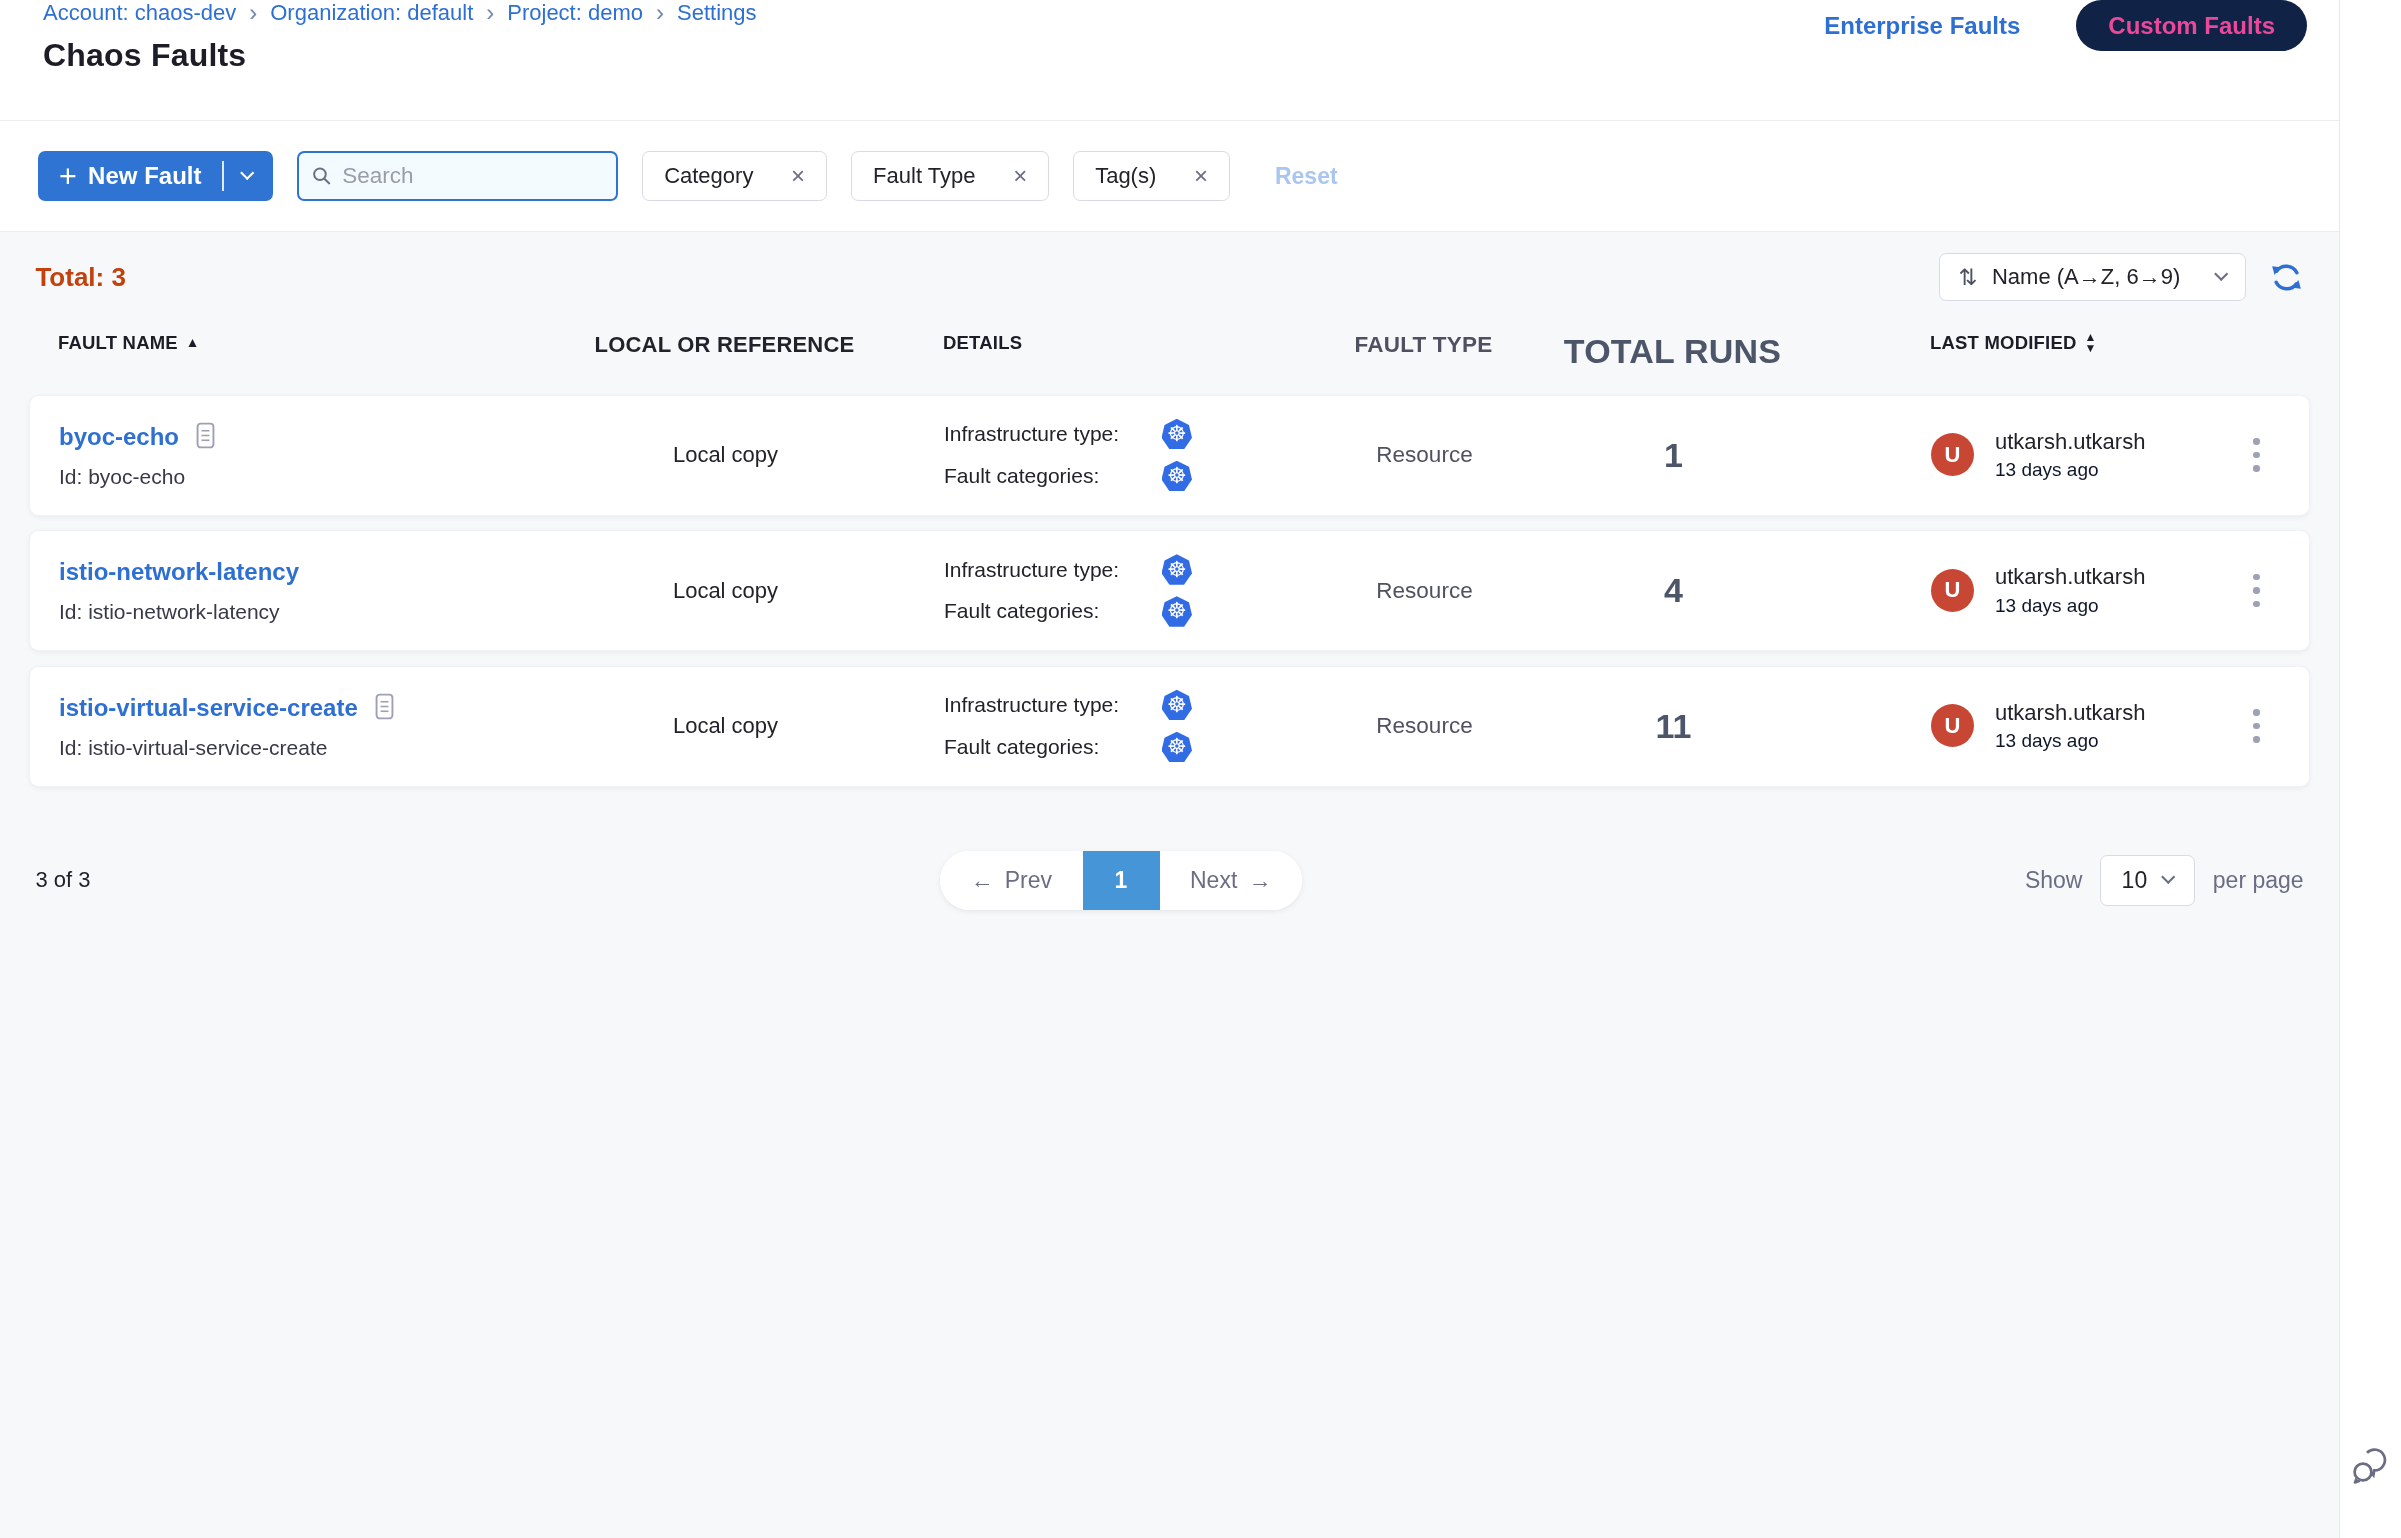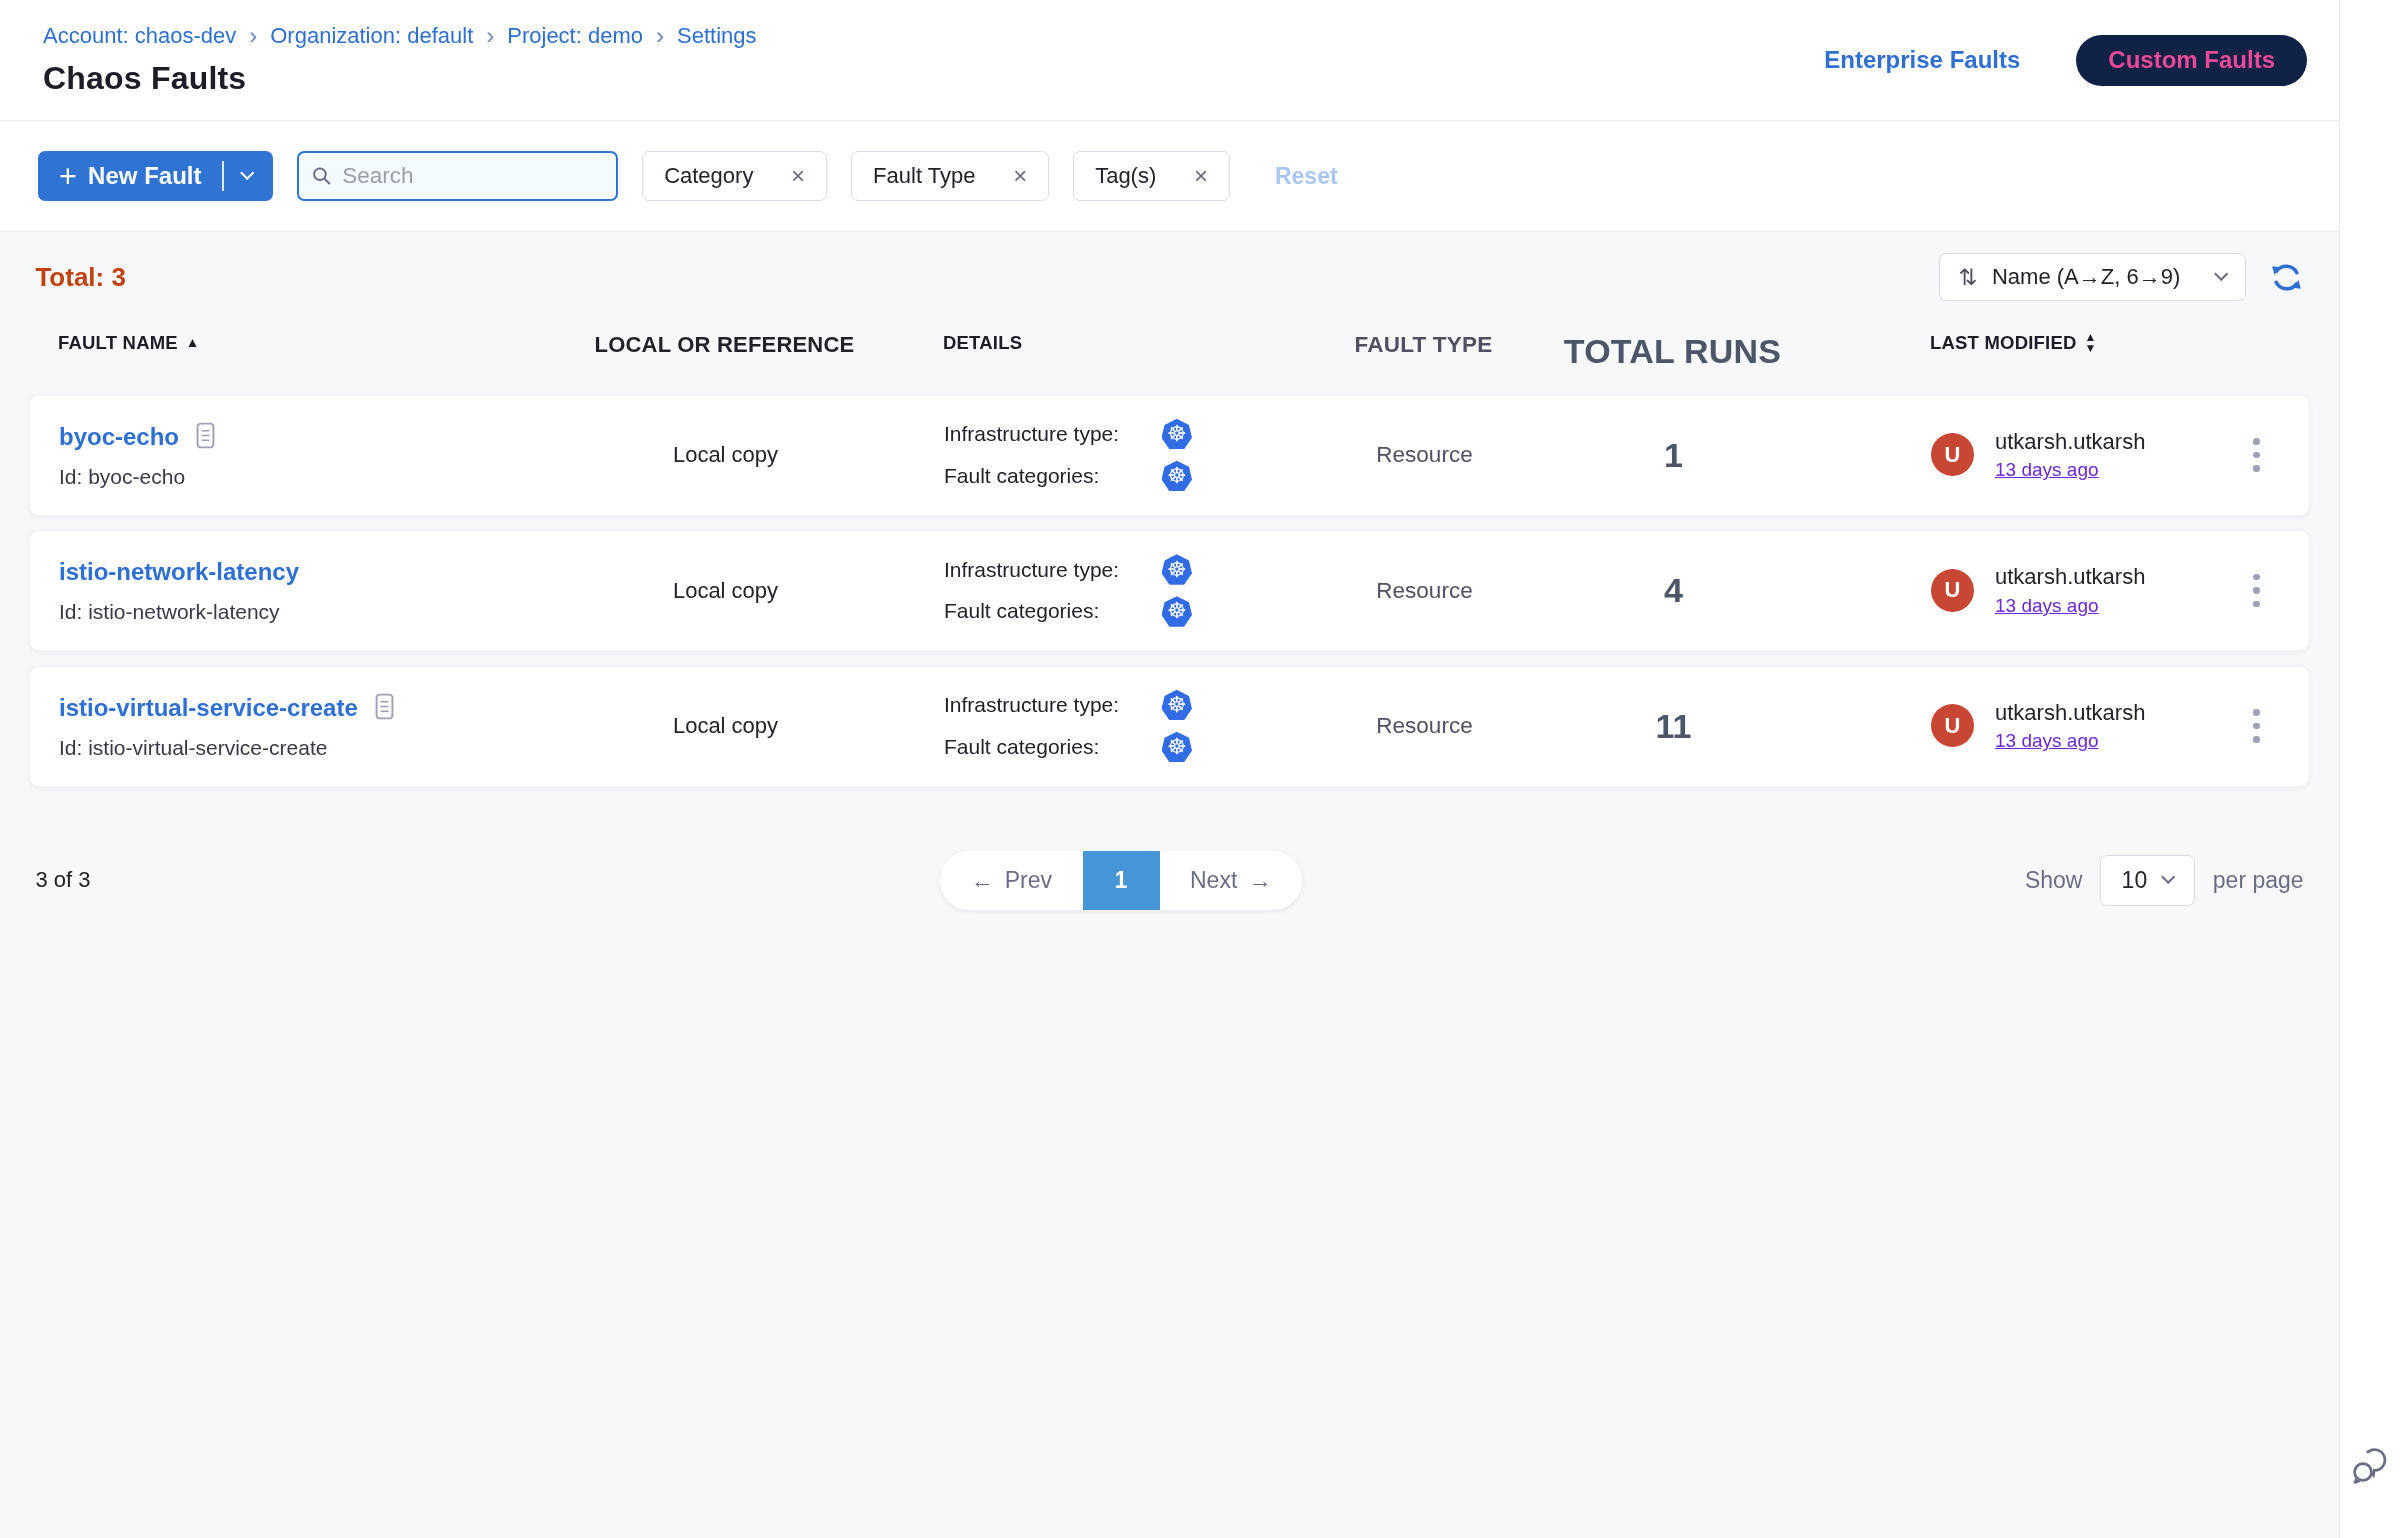--- a/index.html
+++ b/index.html
@@ -1,21 +1,21 @@
 <!DOCTYPE html>
 <html style="font-size:13px"><head>
 <meta charset="utf-8">
 <style>
   * { margin:0; padding:0; box-sizing:border-box; }
   body { background:#fff; font-family:"Liberation Sans","DejaVu Sans",sans-serif; color:#22222a; }
   .app { position:relative; width:2401px; height:1538px; background:#fff; overflow:hidden; }
   .main { position:absolute; left:0; top:0; width:2340px; height:1538px; border-right:1.6px solid #e7e8ee; display:flex; flex-direction:column; background:#fff; }
 
   
-  .topbar { height:121px; background:#fff; border-bottom:1.6px solid #ecedf2; display:flex; justify-content:space-between; align-items:center; padding:0 32px 0 43px; flex:0 0 auto; }
+  .topbar { height:121px; background:#fff; border-bottom:1.6px solid #ecedf2; display:flex; justify-content:space-between; align-items:flex-start; padding:0 32px 0 43px; flex:0 0 auto; }
   .breadcrumb { font-size:22px; color:#2e6fd3; display:flex; gap:13px; align-items:center; }
   .breadcrumb a { color:#2e6fd3; text-decoration:none; cursor:pointer; }
   .breadcrumb .sep { color:#6f87b5; font-size:24px; line-height:22px; }
   .page-title { font-size:32px; font-weight:700; color:#1c1d26; margin-top:11.3px; letter-spacing:0.2px; }
   .topbar-right { display:flex; align-items:center; }
   .ent-link { color:#2e6fd3; font-size:24px; font-weight:600; text-decoration:none; margin-right:56px; cursor:pointer; }
   .custom-btn { background:#102347; color:#ec4899; font-size:24px; font-weight:700; border:none; border-radius:32px; height:51px; padding:0 32px; font-family:inherit; cursor:pointer; }
 
   
   .toolbar { height:111px; background:#fff; border-bottom:0.8px solid #ecedf2; display:flex; align-items:center; padding:0 38px; flex:0 0 auto; }
@@ -58,21 +58,21 @@
   .c-ref { text-align:center; font-size:22px; color:#22222a; }
   .c-det { padding-left:74px; display:flex; flex-direction:column; gap:11.3px; }
   .det-line { width:248px; display:flex; justify-content:space-between; align-items:center; font-size:21px; color:#22222a; }
   .k8s { width:30.5px; height:30.5px; background:#326ce5; clip-path:polygon(50% 0%, 90% 20%, 100% 62%, 74% 100%, 26% 100%, 0% 62%, 10% 20%); display:flex; align-items:center; justify-content:center; }
   .k8s i { font-style:normal; color:#fff; font-size:22px; line-height:1; }
   .c-type { text-align:center; font-size:22.5px; color:#4f5162; }
   .c-runs { text-align:center; font-size:34px; font-weight:700; color:#4d5569; }
   .c-mod { display:flex; align-items:center; padding-left:129px; gap:21px; }
   .avatar { width:43px; height:43px; border-radius:50%; background:#c74634; color:#fff; font-size:22px; font-weight:700; display:flex; align-items:center; justify-content:center; flex:0 0 auto; }
   .uname { font-size:22px; color:#22222a; }
-  .ago { font-size:19px; color:#6d28d9; margin-top:4.8px;text-decoration:underline; }
+  .ago { font-size:19px; color:#0f172a; margin-top:4.8px; }
   .c-kebab { display:flex; justify-content:center; }
   .kebab { display:flex; flex-direction:column; gap:7.2px; padding:8px; cursor:pointer; }
   .kebab i { width:6.4px; height:6.4px; border-radius:50%; background:#9ea0b5; }
 
   
   .pagefoot { display:flex; align-items:center; margin-top:64px; padding:0 6.4px; }
   .count { font-size:22px; color:#22222a; width:241px; }
   .pager-wrap { flex:1; display:flex; justify-content:center; }
   .pager { background:#fff; border-radius:30.5px; height:59px; display:flex; overflow:hidden; box-shadow:0 1.6px 4.8px rgba(96,97,112,.12); }
   .pager button { border:none; background:#fff; font-size:23px; color:#6b6d85; font-family:inherit; display:flex; align-items:center; gap:11.3px; padding:0 30.5px; cursor:pointer; }

